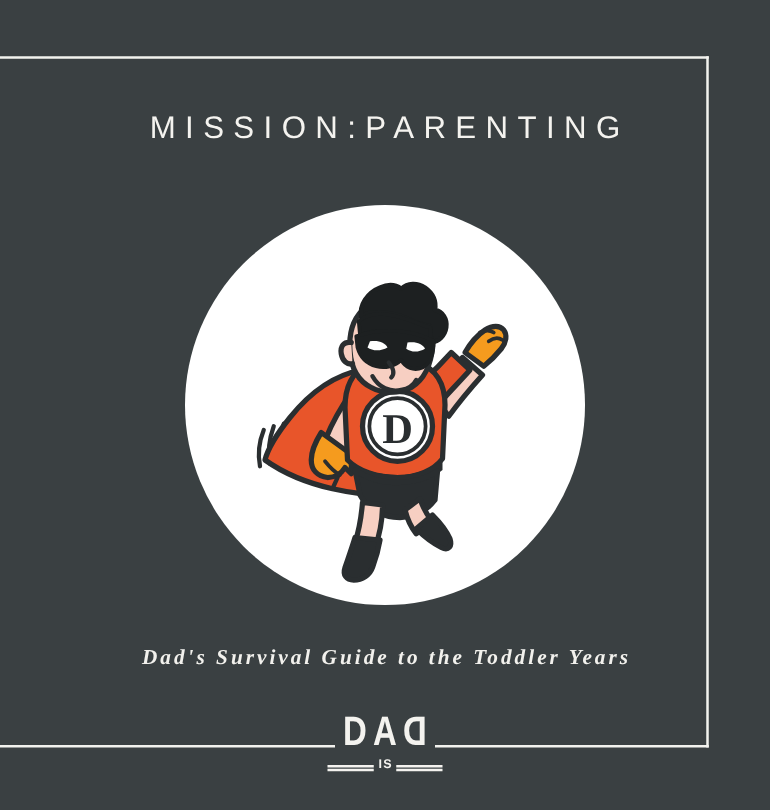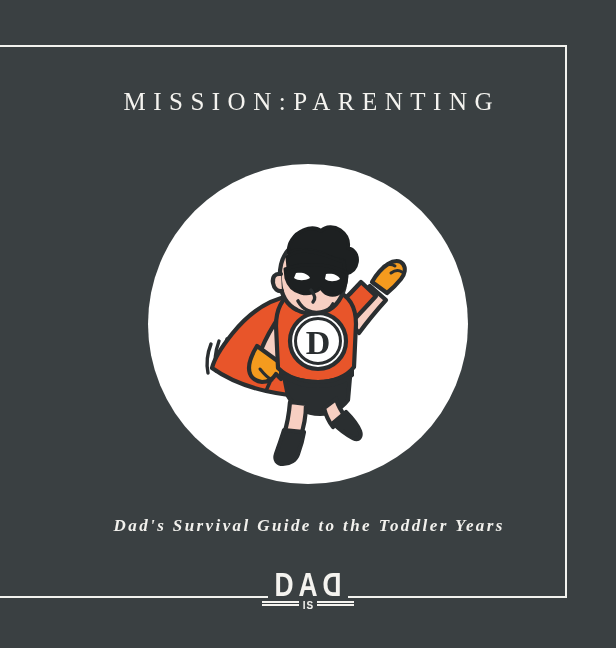--- a/index.html
+++ b/index.html
@@ -15,21 +15,21 @@
   #frame{
     position:absolute;left:-24px;top:45px;width:591px;height:553px;
     border:2px solid #f2f2ee;border-left:none;box-sizing:border-box;
     pointer-events:none;
   }
 
   
   #title{
     position:absolute;left:0;top:88px;width:616px;text-align:center;
     color:#f4f3ef;font-size:25px;font-weight:400;letter-spacing:7.5px;
-    text-indent:7.5px;font-family:Liberation Serif, serif;
+    text-indent:7.5px;font-family:Liberation Sans, sans-serif;
     white-space:nowrap;
   }
 
   
   #medallion{
     position:absolute;left:148px;top:164px;width:320px;height:320px;
     border-radius:50%;background:#ffffff;
   }
   #hero{position:absolute;left:0;top:0;width:320px;height:320px;}
 
@@ -51,21 +51,21 @@
     display:flex;align-items:flex-end;justify-content:center;gap:0px;
   }
   .dadltr{
     display:block;color:#f4f3ef;font-family:"Liberation Sans",sans-serif;
     font-weight:700;font-size:33px;line-height:30px;
     transform:scaleX(0.80);transform-origin:center bottom;letter-spacing:0;
   }
   .dadltr.flip{transform:scaleX(-0.80);}
   #logo-is-row{
     position:absolute;left:-6px;top:35px;width:92px;height:16px;
-    display:flex;align-items:flex-start;justify-content:center;gap:3px;
+    display:flex;align-items:flex-end;justify-content:center;gap:3px;
   }
   .is-rule{flex:1 1 auto;height:5px;border-top:2px solid #f4f3ef;border-bottom:2px solid #f4f3ef;box-sizing:border-box;}
   #logo-is{
     color:#f4f3ef;font-family:"Liberation Sans",sans-serif;font-weight:700;
     font-size:10px;line-height:10px;letter-spacing:1px;text-indent:1px;
   }
 </style>
 </head>
 <body>
 

